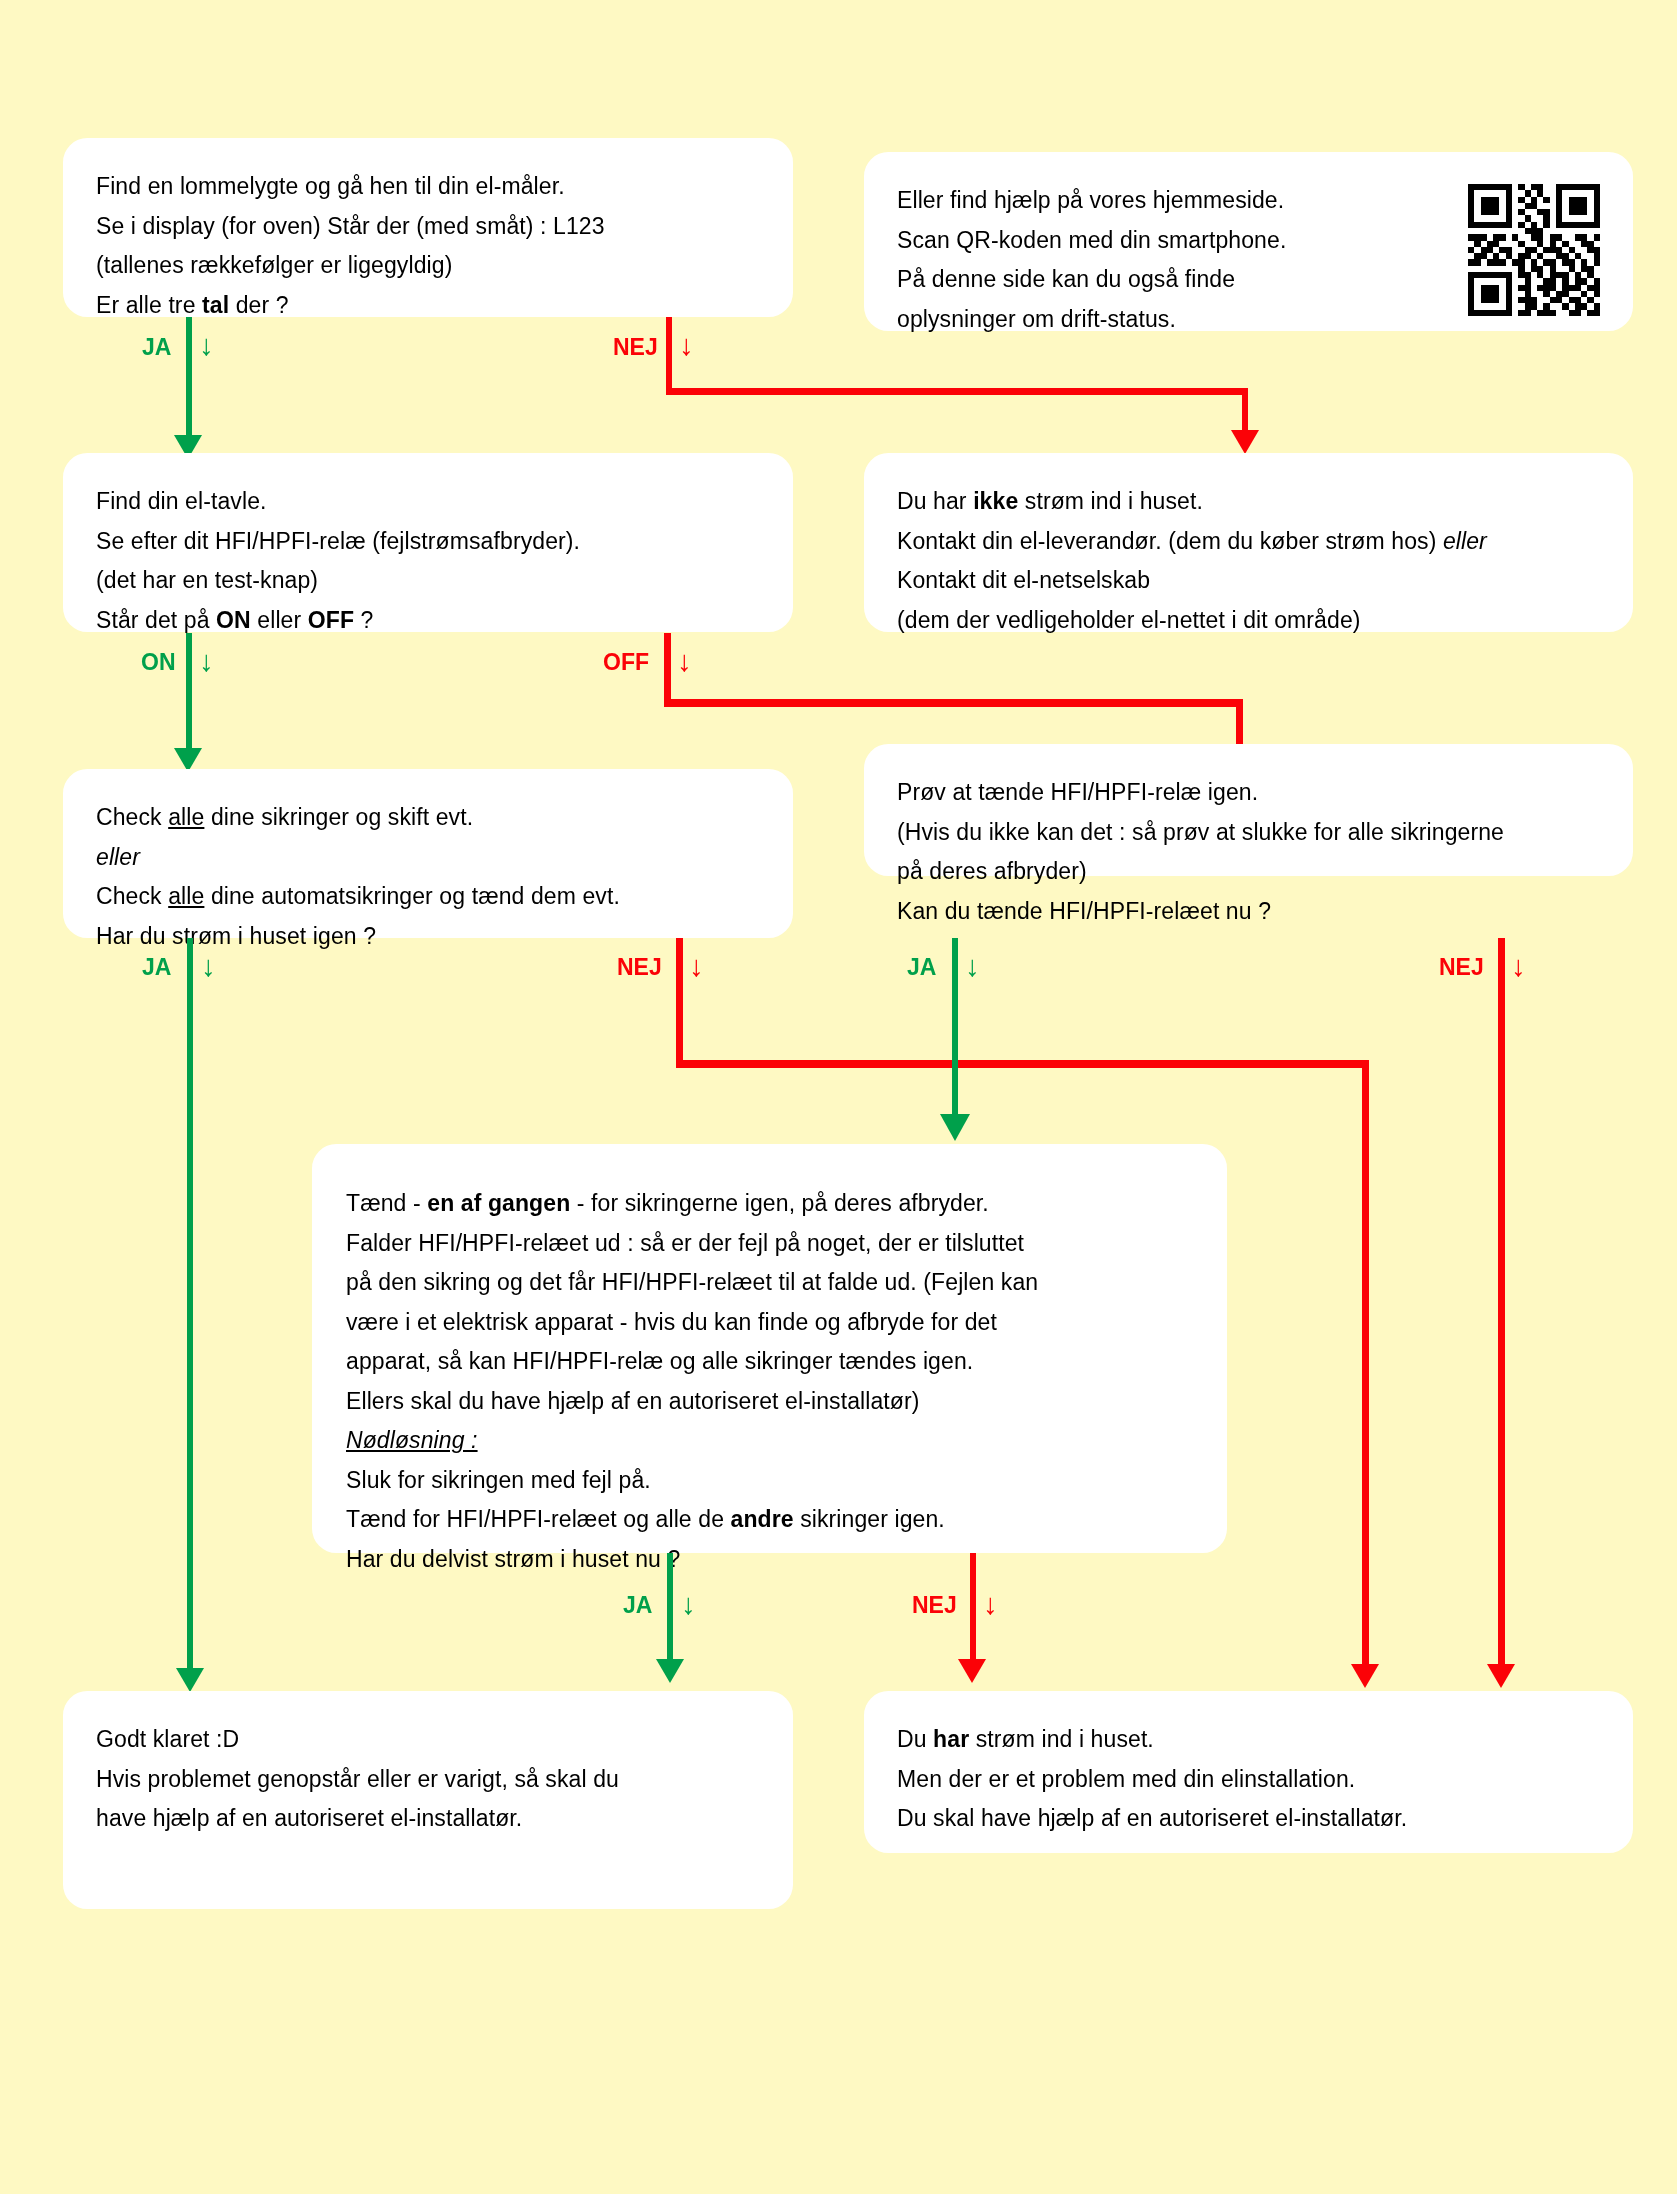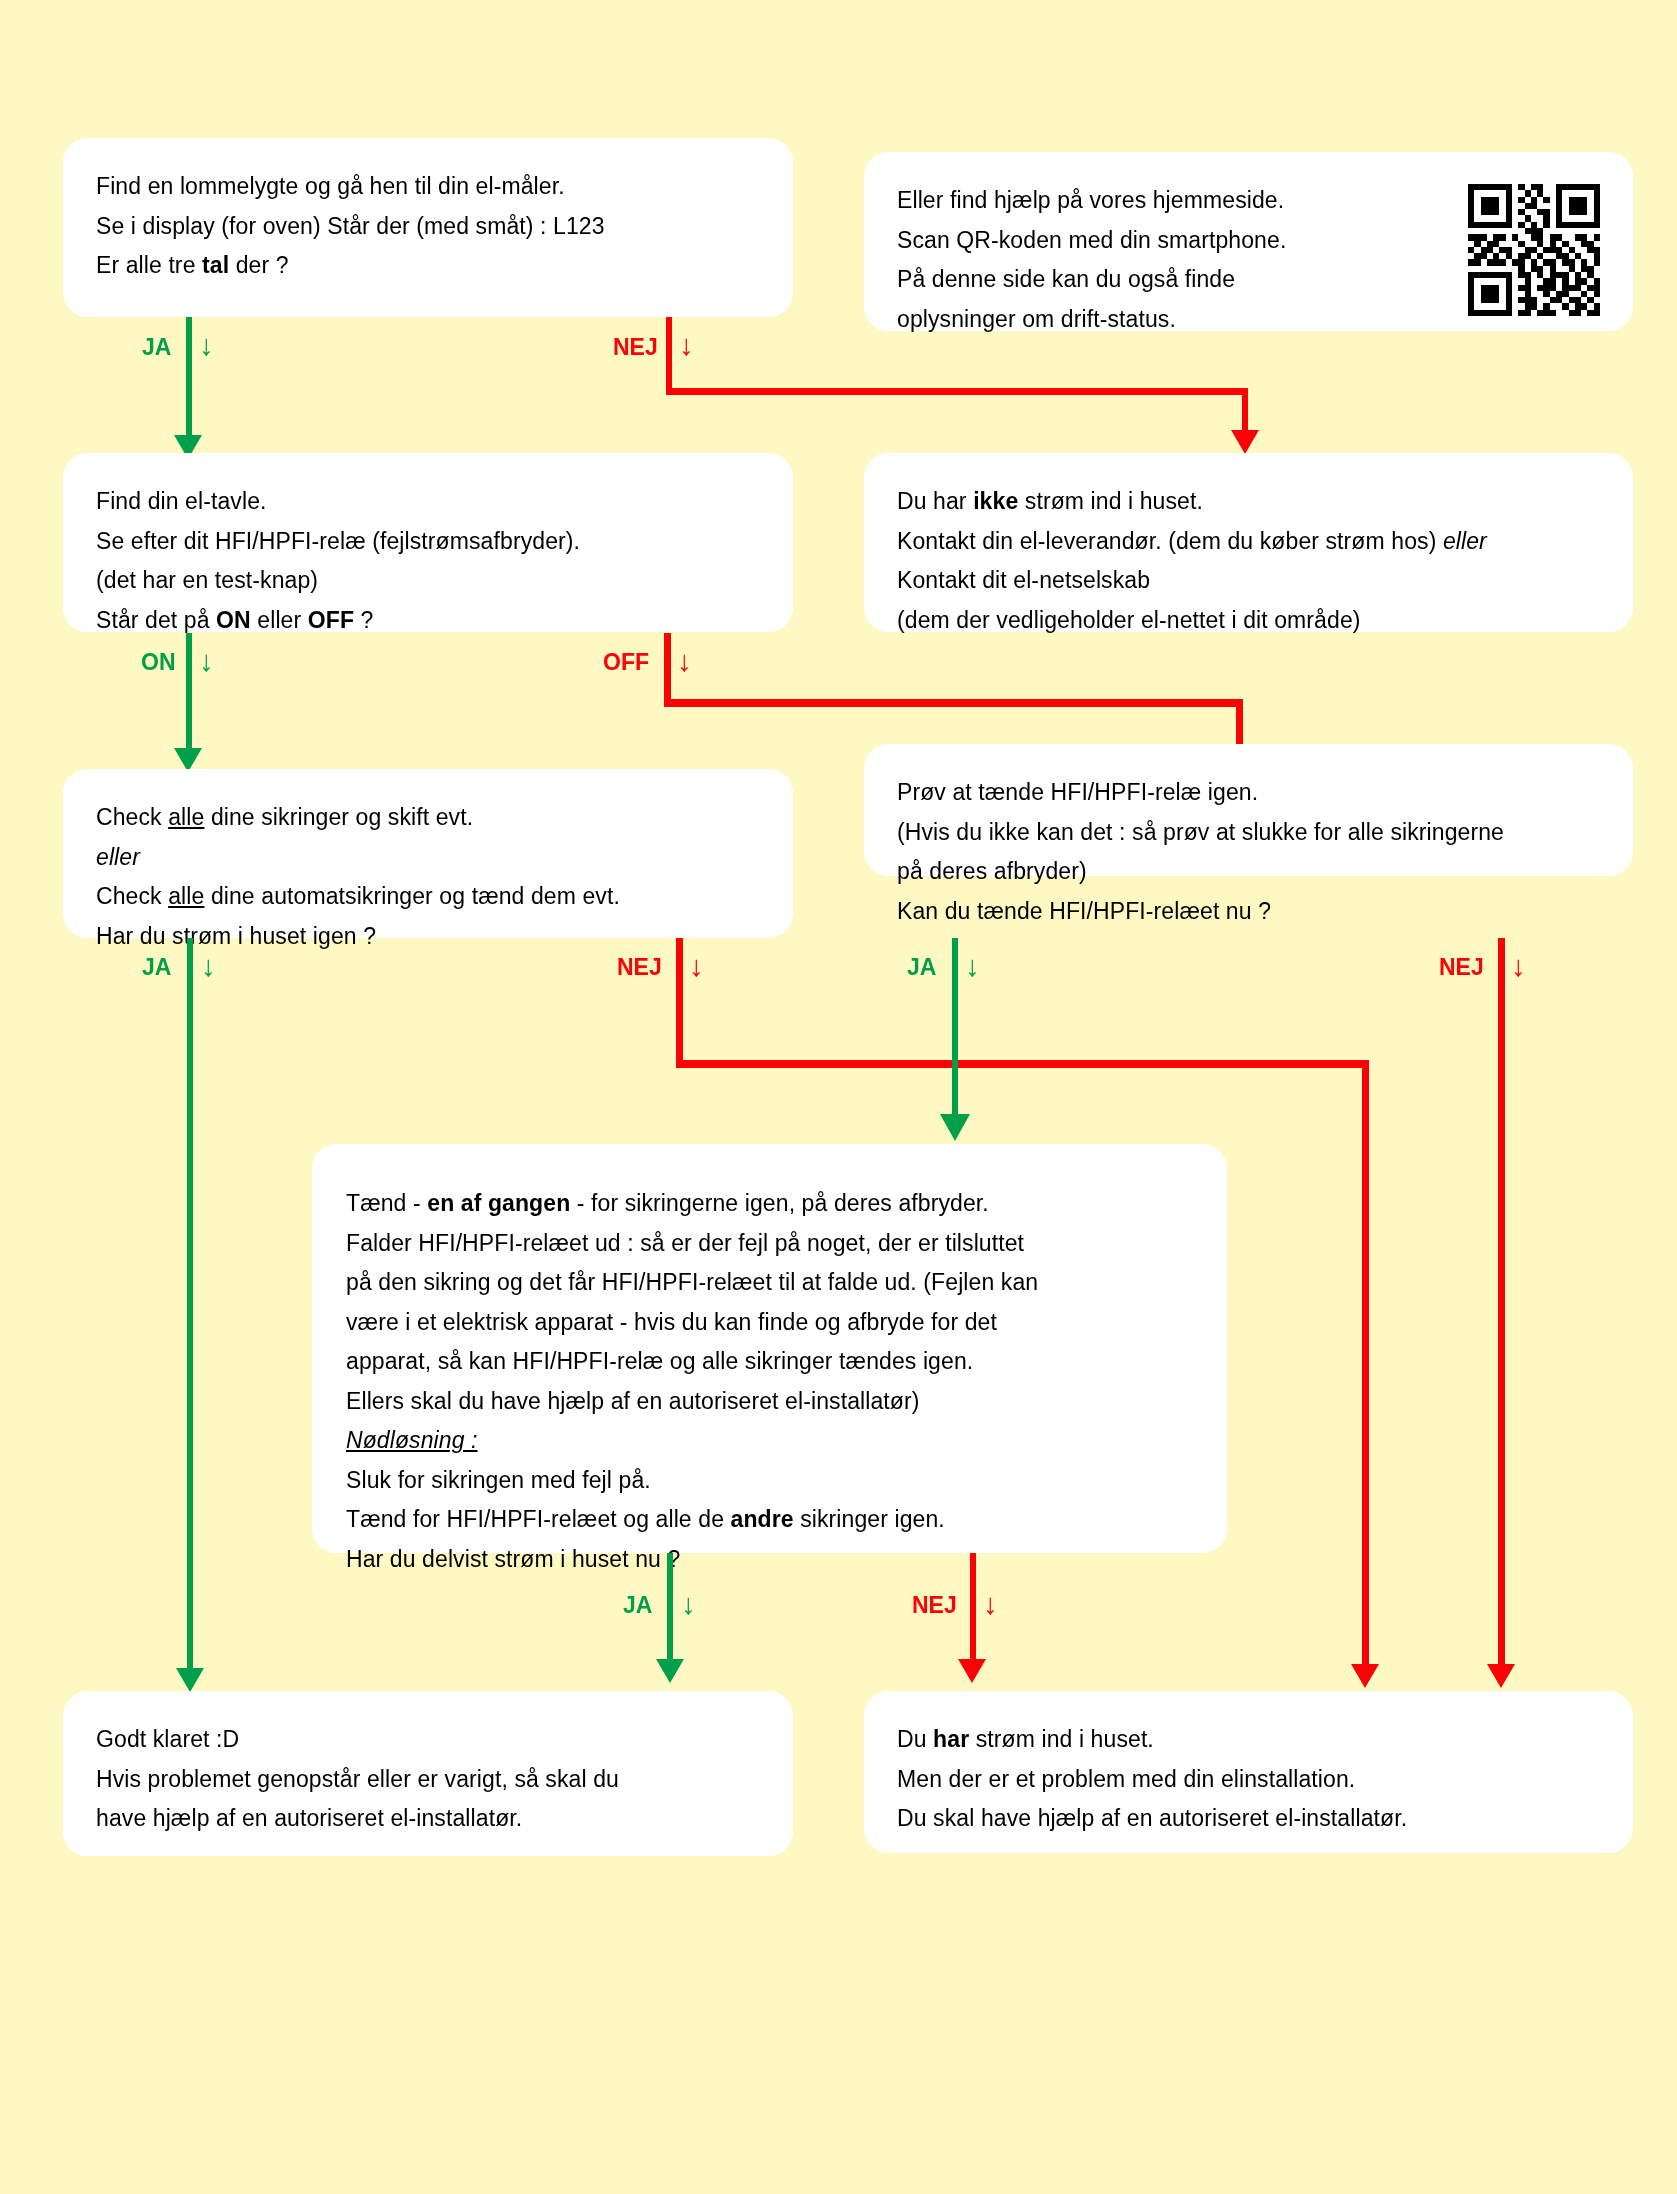--- a/index.html
+++ b/index.html
@@ -54,20 +54,21 @@
   }
 </style>
 </head>
 <body>
 
 <div id="page">
 
   <div class="box" style="left:63px;top:138px;width:730px;height:179px;">
     <p>Find en lommelygte og gå hen til din  el-måler.</p>
     <p>Se i display (for oven)  Står der (med småt) :  L123</p>
+    <p>(tallenes rækkefølger er ligegyldig)</p>
     <p><span>Er alle tre </span><span class="b">tal</span><span> der ?</span></p>
   </div>
 
   <div class="box" style="left:864px;top:138px;width:769px;height:179px;margin-top:14px;">
     <div style="display:flex;align-items:flex-start;">
       <div style="flex:1 1 auto;">
         <p>Eller find hjælp på vores hjemmeside.</p>
         <p>Scan QR-koden med din smartphone.</p>
         <p>På denne side kan du også finde</p>
         <p>oplysninger om drift-status.</p>
@@ -347,21 +348,21 @@
 
   <div class="vline" style="left:970px;top:1553px;width:5.7px;height:115px;background:#fb0207;"></div>
   <div class="arrowhead" style="left:958px;top:1659px;border-left:14.3px solid transparent;border-right:14.3px solid transparent;border-top:24.4px solid #fb0207;"></div>
   <div class="lbl red" style="left:912px;top:1594px;">
     <span>NEJ</span>
   </div>
   <div class="minarrow red" style="left:983px;top:1590px;">
     <span>↓</span>
   </div>
 
-  <div class="box" style="left:63px;top:1691px;width:730px;height:165px;">
+  <div class="box" style="left:63px;top:1691px;width:730px;height:218px;">
     <p>Godt klaret :D</p>
     <p>Hvis problemet genopstår eller er varigt, så skal du</p>
     <p>have hjælp af en autoriseret el-installatør.</p>
   </div>
 
   <div class="box" style="left:864px;top:1691px;width:769px;height:162px;">
     <p><span>Du </span><span class="b">har</span><span> strøm ind i huset.</span></p>
     <p>Men der er et problem med din elinstallation.</p>
     <p>Du skal have hjælp af en autoriseret el-installatør.</p>
   </div>

